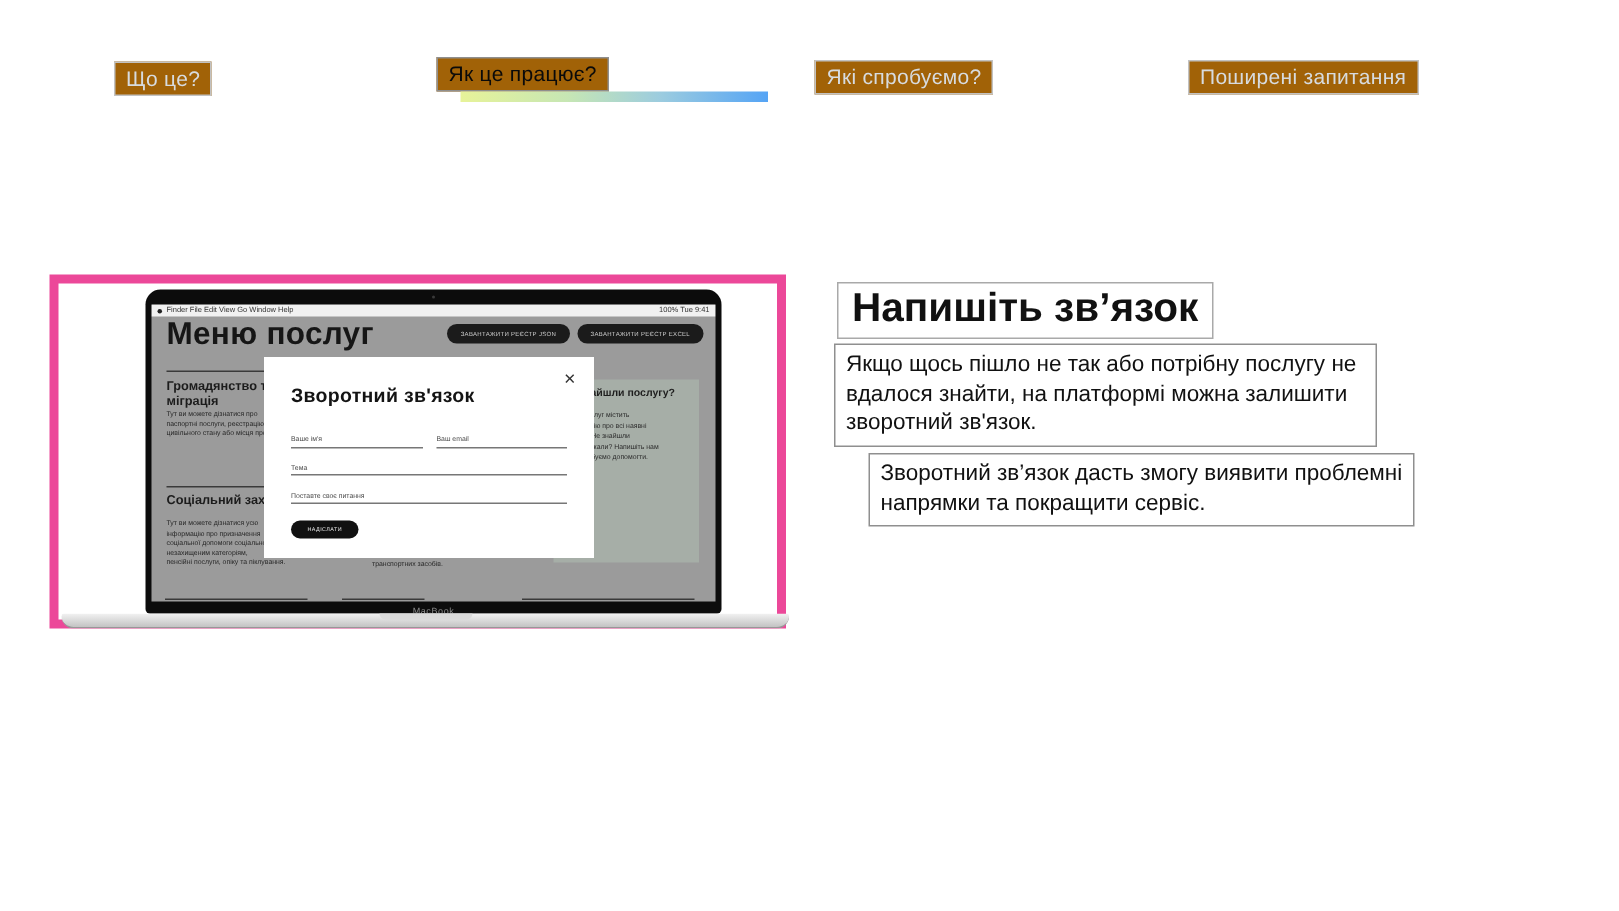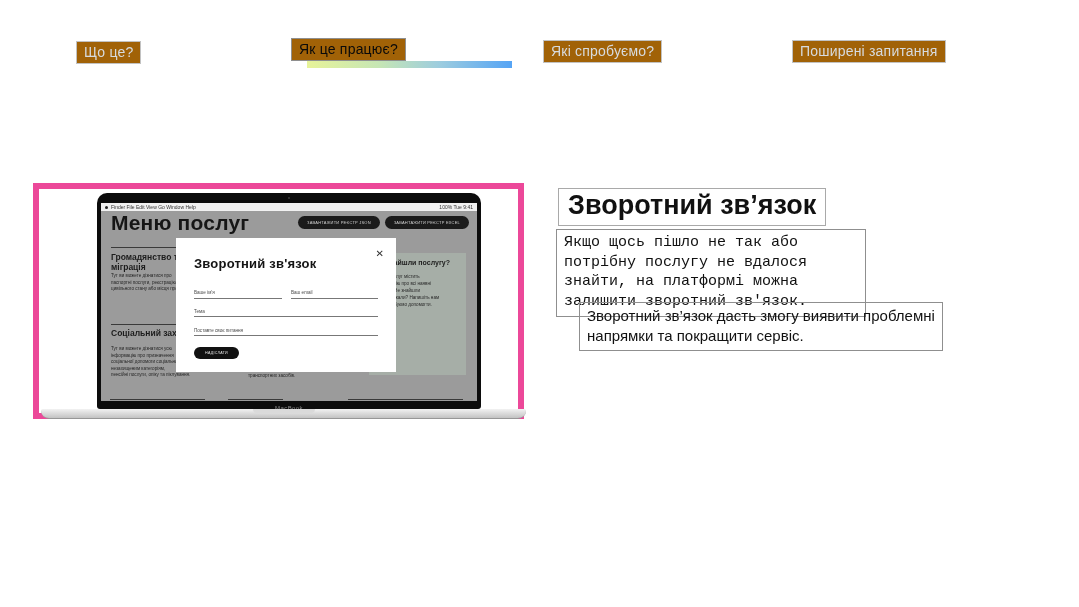--- a/index.html
+++ b/index.html
@@ -12,21 +12,21 @@
   .nav-btn.inactive { color:#d7dbdf; border:1px solid #c2c2c2; }
   .nav-btn.active { color:#0a0a0a; border:1px solid #8f8f8f; }
   .nav-underline { position:absolute; left:307px; top:61px; width:205px; height:7px;
     background:linear-gradient(90deg,#e7f399 0%,#c6e6b4 35%,#9cccdf 65%,#55a4f5 100%); }
 
   
   .rc-heading { position:absolute; left:558px; top:188px; padding:1px 9px 4px;
     border:1px solid #a9a9a9; font-size:27px; color:#111; white-space:nowrap; }
   .rc-box { position:absolute; border:1px solid #8f8f8f; padding:3px 7px 5px;
     font-size:15px; line-height:1.3; color:#111; }
-  .rc-box.p1 { left:556px; top:229px; width:310px;font-family:Liberation Mono, monospace; }
+  .rc-box.p1 { left:556px; top:229px; width:362px; }
   .rc-box.p2 { left:579px; top:302px; width:364px; }
 
   
   .mock { position:absolute; left:33px; top:183px; width:491px; height:236px;
     border:6px solid #ec4899; background:#fff; }
   .bezel { position:absolute; left:58px; top:4px; width:384px; height:216px;
     background:#0c0c0c; border-radius:10px 10px 3px 3px; }
   .camera { position:absolute; left:50%; top:4px; width:2px; height:2px;
     border-radius:50%; background:#3a3a3a; transform:translateX(-50%); }
   .brand { position:absolute; left:50%; top:212px; transform:translateX(-50%);
@@ -87,21 +87,21 @@
 
 <nav>
   <a class="nav-btn inactive" style="left:76px; top:41px;">Що це?</a>
   <a class="nav-btn active" style="left:291px; top:38px;">Як це працює?</a>
   <div class="nav-underline"></div>
   <a class="nav-btn inactive" style="left:543px; top:40px;">Які спробуємо?</a>
   <a class="nav-btn inactive" style="left:792px; top:40px;">Поширені запитання</a>
 </nav>
 
 <section>
-  <h1 class="rc-heading">Зворотний зв’язок</h1>
+  <h1 class="rc-heading">Напишіть зв’язок</h1>
   <p class="rc-box p1">Якщо щось пішло не так або потрібну послугу не вдалося знайти, на платформі можна залишити зворотний зв'язок.</p>
   <p class="rc-box p2">Зворотний зв’язок дасть змогу виявити проблемні напрямки та покращити сервіс.</p>
 </section>
 
 <div class="mock">
   <div class="bezel">
     <div class="camera"></div>
     <div class="brand">MacBook</div>
   </div>
 

